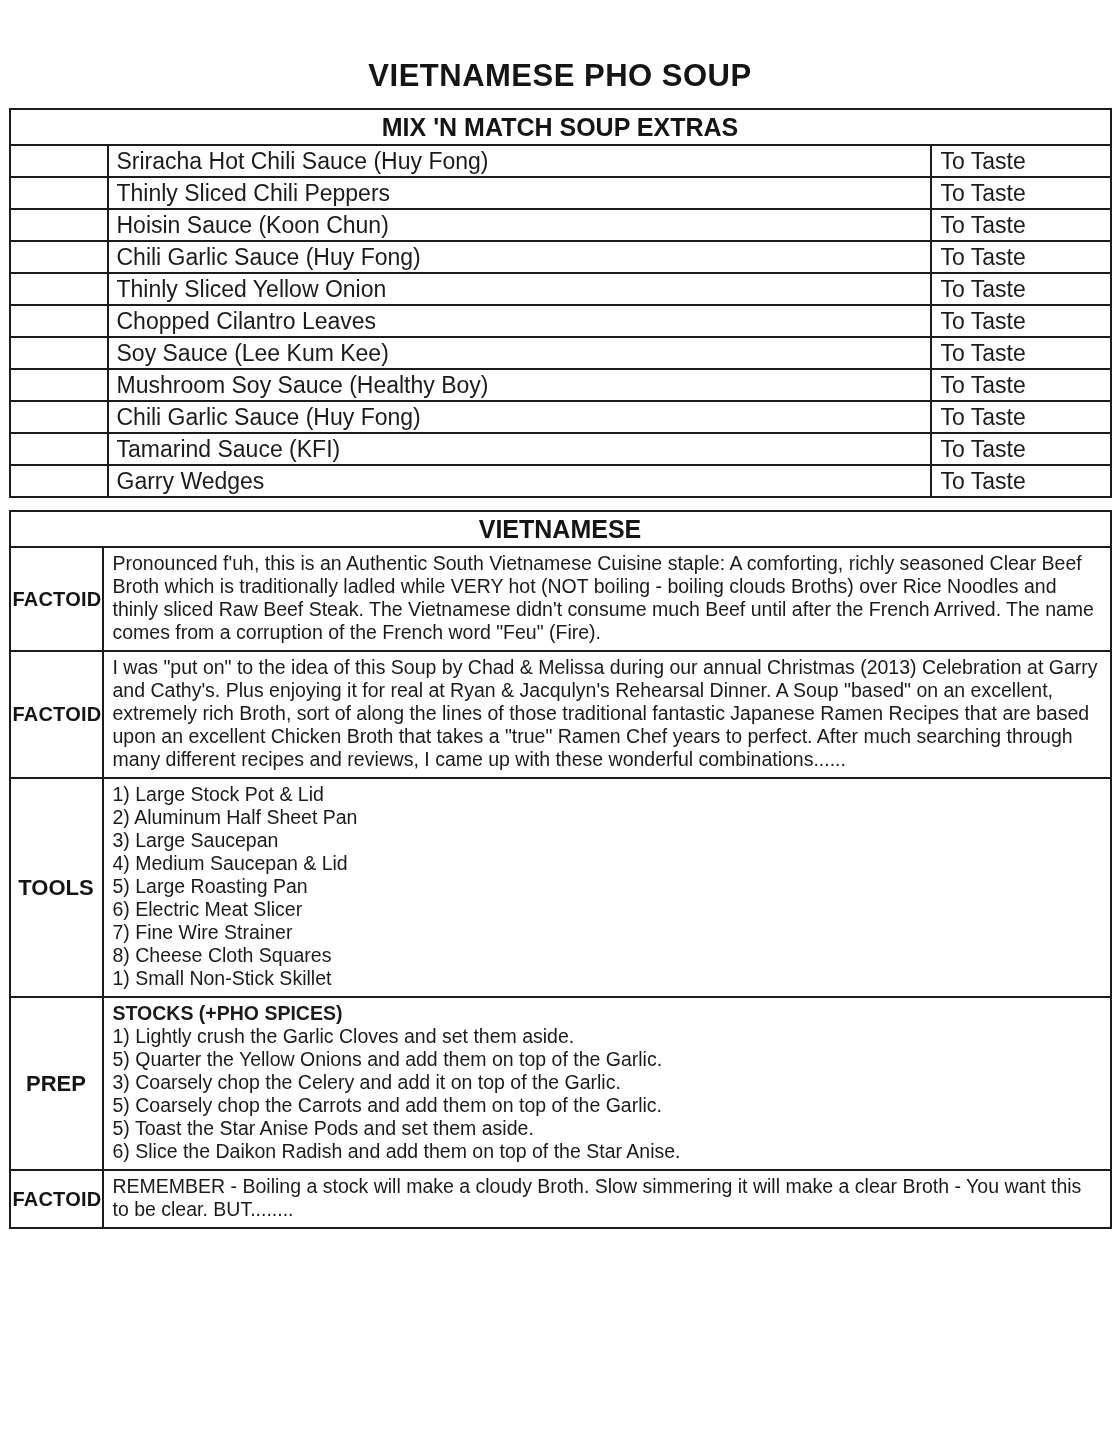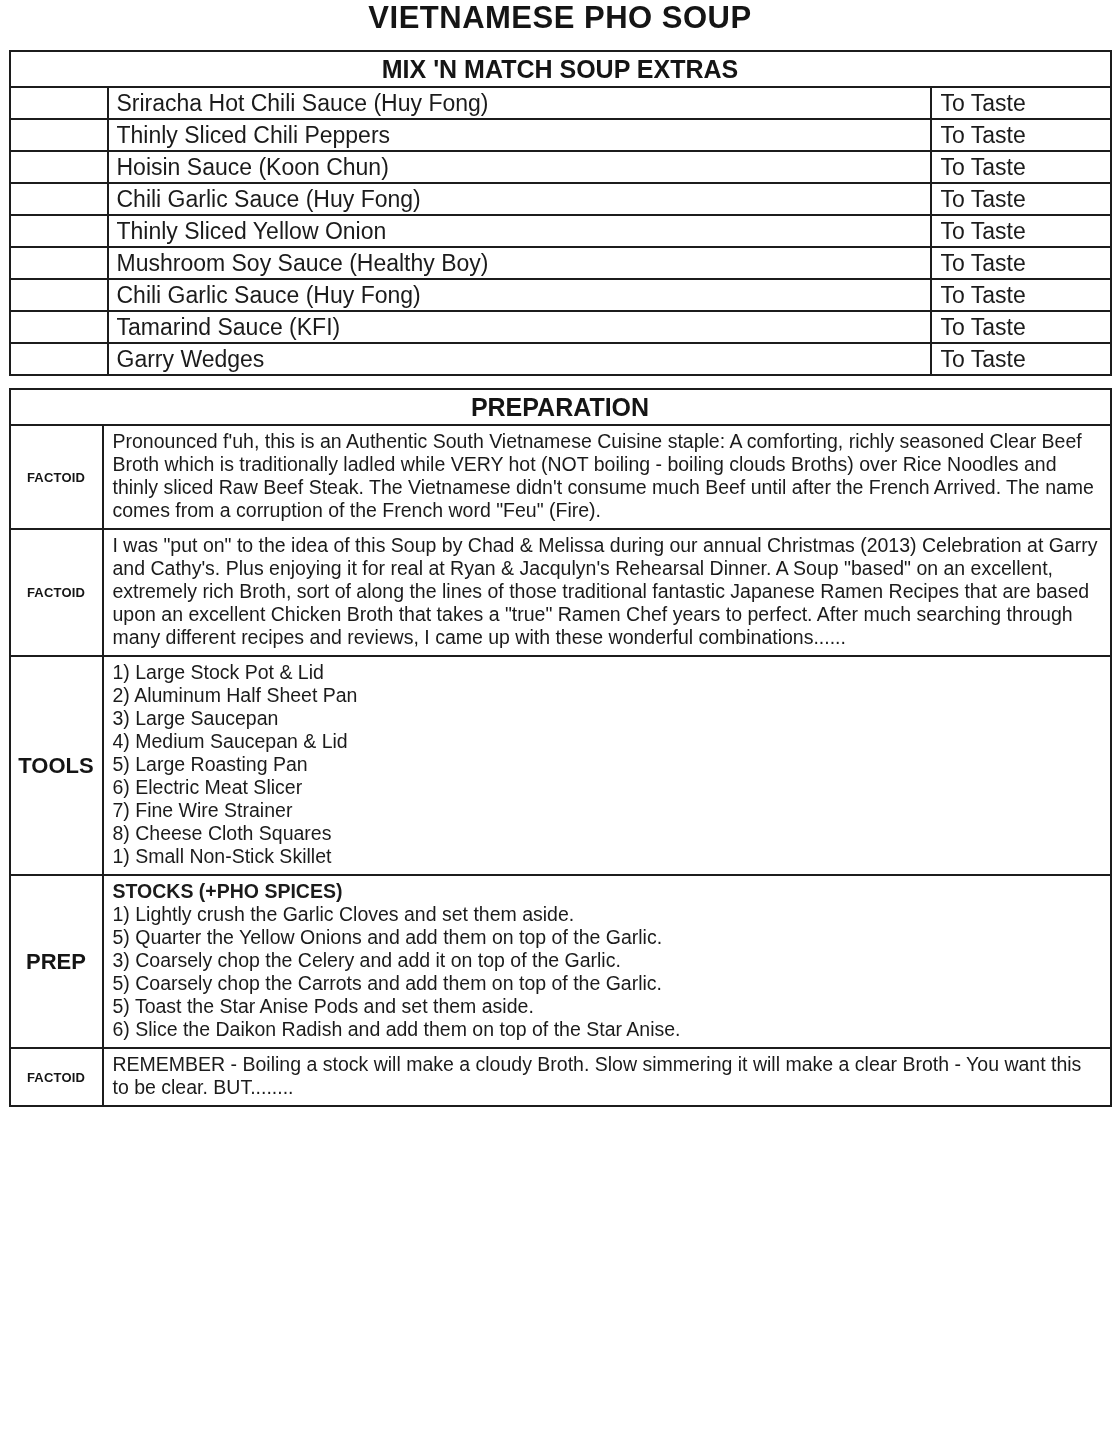--- a/index.html
+++ b/index.html
@@ -8,20 +8,21 @@
     width: 1120px;
     height: 1451px;
     background: #ffffff;
     font-family: "Liberation Sans", sans-serif;
     color: #1b1b1b;
     -webkit-font-smoothing: antialiased;
   }
   .page {
     width: 1120px;
     height: 1451px;
+    padding-top: 58px;
     overflow: hidden;
   }
   .page-title {
     margin: 0 0 14px 0;
     text-align: center;
     font-size: 31px;
     font-weight: bold;
     letter-spacing: 0.5px;
     color: #151515;
   }
@@ -62,21 +63,21 @@
     height: 36px;
     padding: 1px 4px;
   }
   .prep .row-label {
     text-align: center;
     vertical-align: middle;
     font-weight: bold;
     padding: 0 2px;
     color: #151515;
   }
-  .label-small { font-size: 13px; letter-spacing: 0.2px; }
+  .label-small { font-size: 20px; letter-spacing: 0.2px; }
   .label-large { font-size: 22px; }
   .prep .row-content {
     vertical-align: top;
     font-size: 19.5px;
     line-height: 23px;
     padding: 4px 8px 6px 9px;
   }
   .content-heading { font-weight: bold; }
   .content-par b { font-weight: normal; }
 </style>
@@ -121,20 +122,30 @@
             <td>Chili Garlic Sauce (Huy Fong)</td>
             <td>To Taste</td>
           </tr>
           <tr>
             <td></td>
             <td>Thinly Sliced Yellow Onion</td>
             <td>To Taste</td>
           </tr>
           <tr>
             <td></td>
+            <td>Chopped Cilantro Leaves</td>
+            <td>To Taste</td>
+          </tr>
+          <tr>
+            <td></td>
+            <td>Soy Sauce (Lee Kum Kee)</td>
+            <td>To Taste</td>
+          </tr>
+          <tr>
+            <td></td>
             <td>Mushroom Soy Sauce (Healthy Boy)</td>
             <td>To Taste</td>
           </tr>
           <tr>
             <td></td>
             <td>Chili Garlic Sauce (Huy Fong)</td>
             <td>To Taste</td>
           </tr>
           <tr>
             <td></td>
@@ -149,21 +160,21 @@
         </tbody>
     </table>
 
     <table class="prep">
       <colgroup>
         <col style="width:93px">
         <col>
       </colgroup>
       <thead>
         <tr>
-          <th colspan="2">PREPARATION</th>
+          <th colspan="2">VIETNAMESE</th>
         </tr>
       </thead>
       <tbody>
           <tr>
             <td class="row-label label-small">FACTOID</td>
             <td class="row-content">
               <div class="content-par">Pronounced f'uh, this is an Authentic South Vietnamese Cuisine staple: A comforting, richly seasoned Clear Beef Broth which is traditionally ladled while VERY hot (NOT boiling - boiling clouds Broths) over Rice Noodles and thinly sliced Raw Beef Steak. The Vietnamese didn't consume much Beef until after the French Arrived.  The name comes from a corruption of the French word "Feu" (Fire).</div>
             </td>
           </tr>
           <tr>

